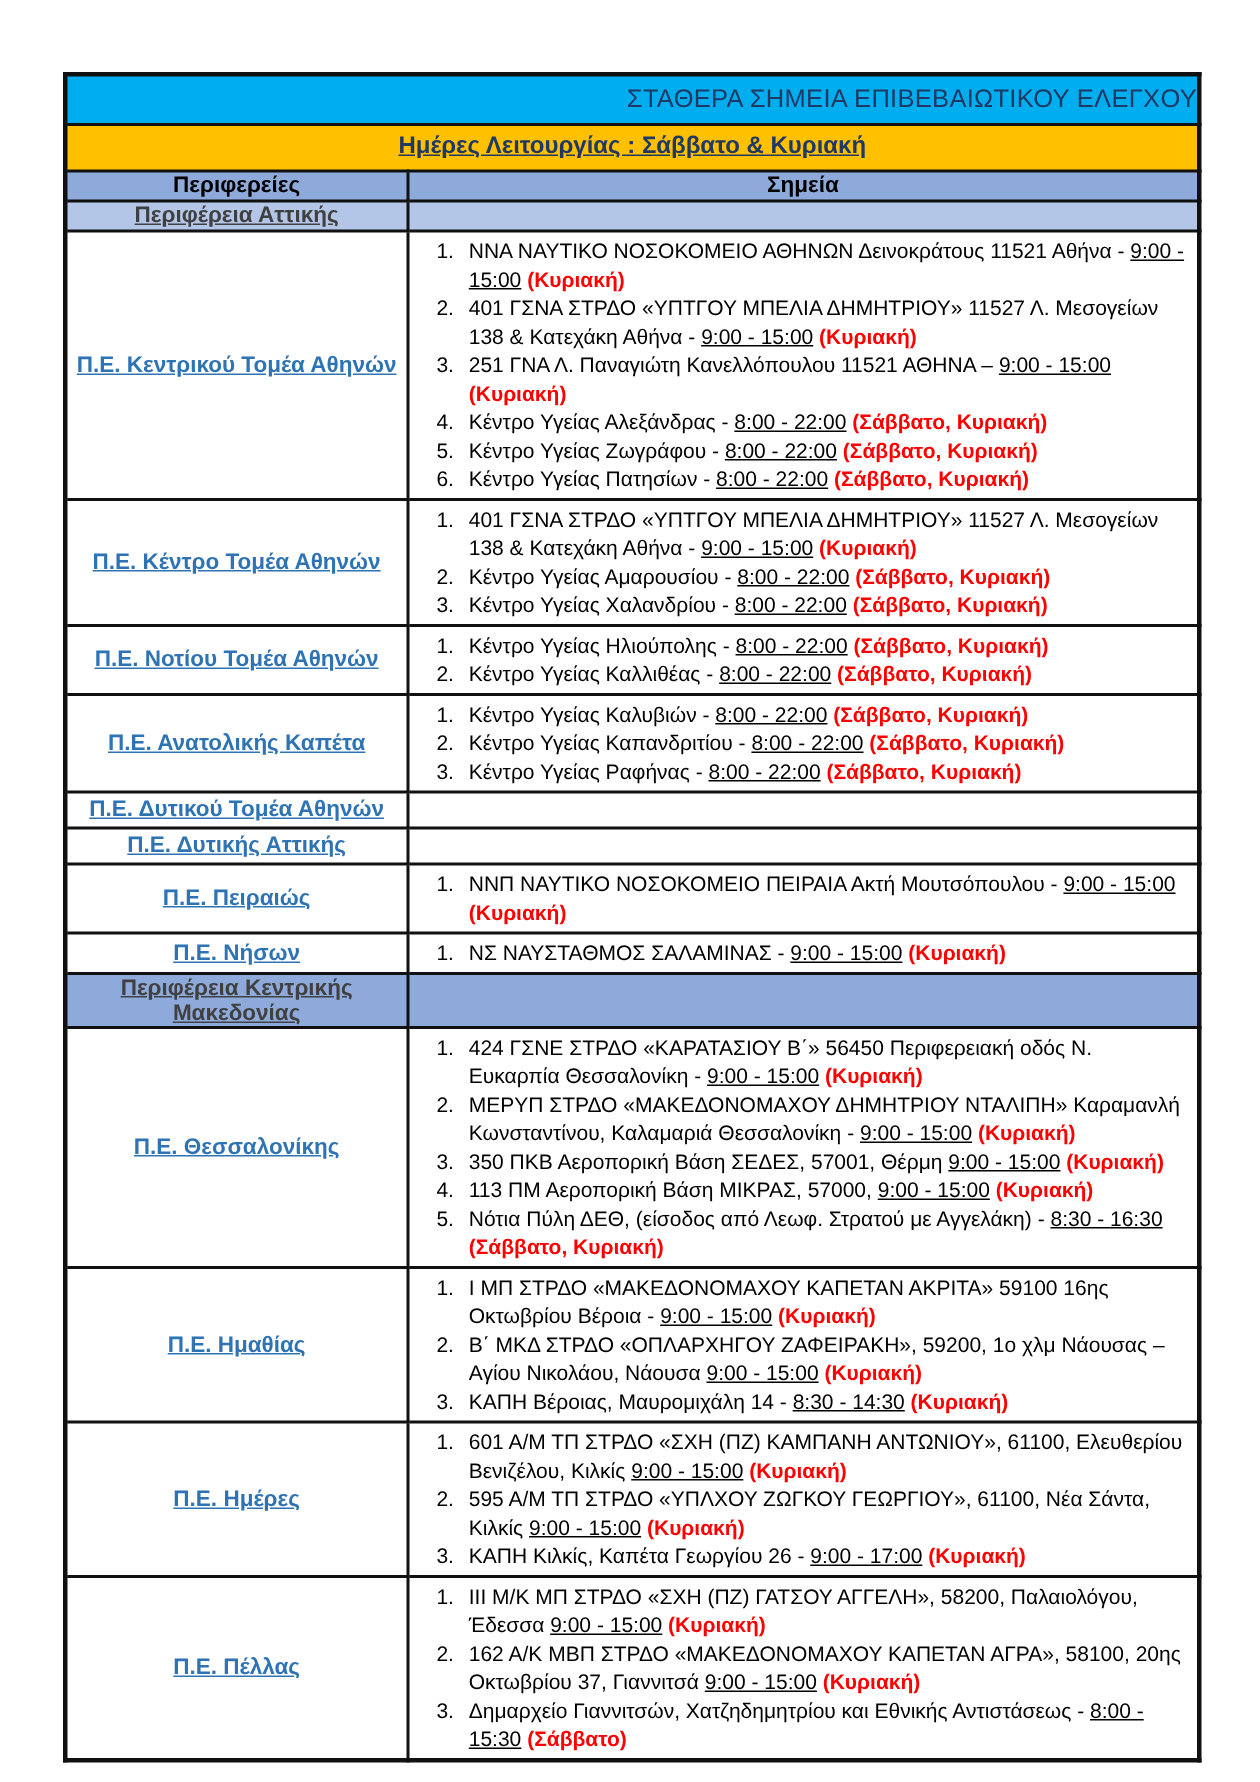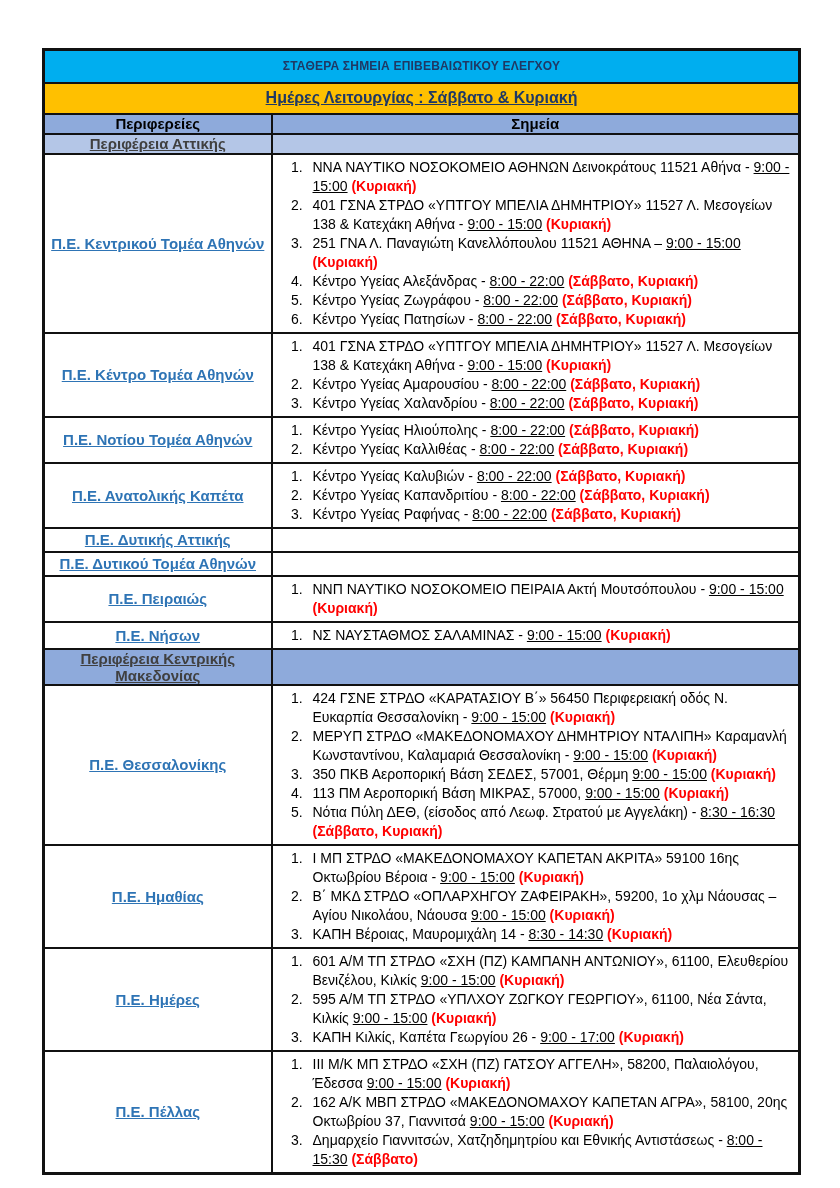--- a/index.html
+++ b/index.html
@@ -36,23 +36,23 @@
   }
   td {
     border: 2px solid var(--border);
     vertical-align: middle;
     padding: 0;
   }
   
   tr.band-title td {
     background: var(--band-cyan);
     color: var(--navy);
-    font-weight: bold;
-    font-size: 12px;
-    text-align: center;
+    font-weight: normal;
+    font-size: 17px;
+    text-align: right;
     height: 33px;
     letter-spacing: 0.2px;
   }
   
   tr.band-sub td {
     background: var(--band-amber);
     color: var(--navy);
     font-weight: bold;
     font-size: 16px;
     text-align: center;
@@ -161,25 +161,25 @@
           <td class="region-cell"><span>Π.Ε. Ανατολικής Καπέτα</span></td>
           <td class="points-cell">
             <ol class="points-list">
               <li class="point-item"><span class="point-text">Κέντρο Υγείας Καλυβιών - </span><span class="point-time">8:00 - 22:00</span> <span class="point-days">(Σάββατο, Κυριακή)</span></li>
               <li class="point-item"><span class="point-text">Κέντρο Υγείας Καπανδριτίου - </span><span class="point-time">8:00 - 22:00</span> <span class="point-days">(Σάββατο, Κυριακή)</span></li>
               <li class="point-item"><span class="point-text">Κέντρο Υγείας Ραφήνας - </span><span class="point-time">8:00 - 22:00</span> <span class="point-days">(Σάββατο, Κυριακή)</span></li>
             </ol>
           </td>
         </tr>
         <tr>
+          <td class="region-cell"><span>Π.Ε. Δυτικού Τομέα Αθηνών</span></td>
+          <td class="points-cell"></td>
+        </tr>
+        <tr>
           <td class="region-cell"><span>Π.Ε. Δυτικής Αττικής</span></td>
-          <td class="points-cell"></td>
-        </tr>
-        <tr>
-          <td class="region-cell"><span>Π.Ε. Δυτικού Τομέα Αθηνών</span></td>
           <td class="points-cell"></td>
         </tr>
         <tr>
           <td class="region-cell"><span>Π.Ε. Πειραιώς</span></td>
           <td class="points-cell">
             <ol class="points-list">
               <li class="point-item"><span class="point-text">ΝΝΠ ΝΑΥΤΙΚΟ ΝΟΣΟΚΟΜΕΙΟ ΠΕΙΡΑΙΑ Ακτή Μουτσόπουλου - </span><span class="point-time">9:00 - 15:00</span> <span class="point-days">(Κυριακή)</span></li>
             </ol>
           </td>
         </tr>

